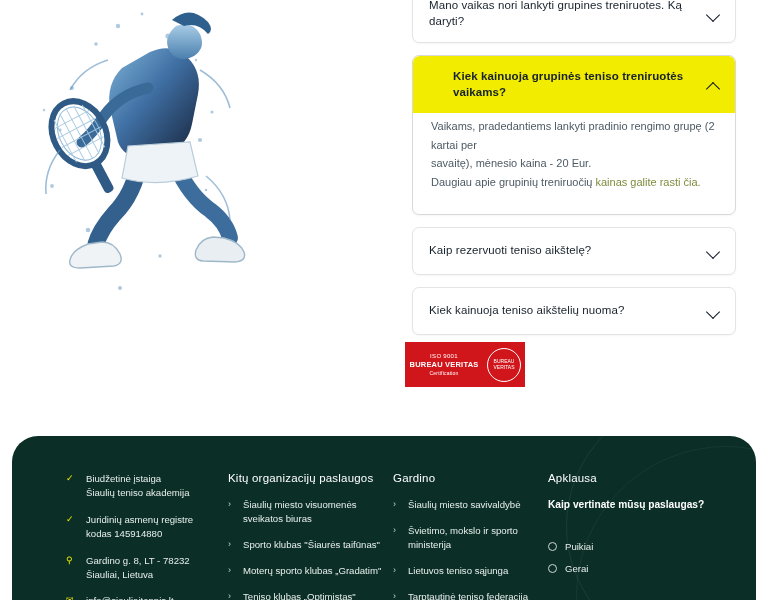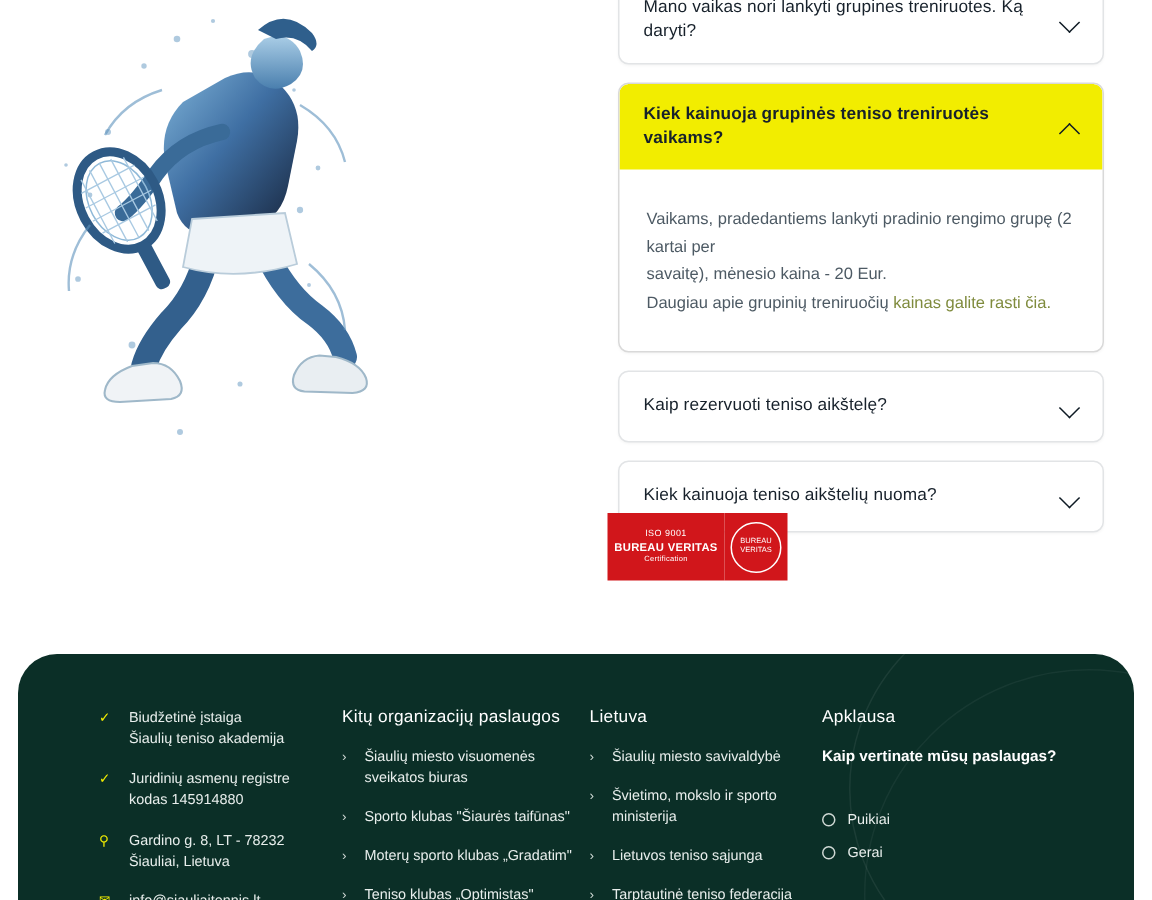--- a/index.html
+++ b/index.html
@@ -69,23 +69,23 @@
   .faq-item.active {
     border: 1px solid #d9d9d9;
     border-radius: 7px;
     background: #fff;
     overflow: hidden;
   }
   .faq-item.active .faq-head {
     background: #f2ed00;
     border-radius: 6px 6px 0 0;
   }
-  .faq-item.active .faq-q { font-weight: bold; }
+  .faq-item.active .faq-q { font-weight: bold; margin-left: 24px; }
   .faq-body {
-    padding: 24px 18px 22px 18px;
+    padding: 4px 18px 22px 18px;
     font-size: 11px;
     line-height: 1.7;
     color: #4d5a64;
   }
   .faq-body a { color: #7f8b3d; text-decoration: none; }
 
   
   .cert {
     position: absolute;
     left: 405px; top: 342px;
@@ -375,21 +375,21 @@
           <span class="arr">›</span>
           <span class="txt">Moterų sporto klubas „Gradatim"</span>
         </div>
         <div class="lrow">
           <span class="arr">›</span>
           <span class="txt">Teniso klubas „Optimistas"</span>
         </div>
       </div>
 
       <div class="col-links">
-        <div class="ctitle">Lietuva</div>
+        <div class="ctitle">Gardino</div>
         <div class="lrow">
           <span class="arr">›</span>
           <span class="txt">Šiaulių miesto savivaldybė</span>
         </div>
         <div class="lrow">
           <span class="arr">›</span>
           <span class="txt">Švietimo, mokslo ir sporto ministerija</span>
         </div>
         <div class="lrow">
           <span class="arr">›</span>

